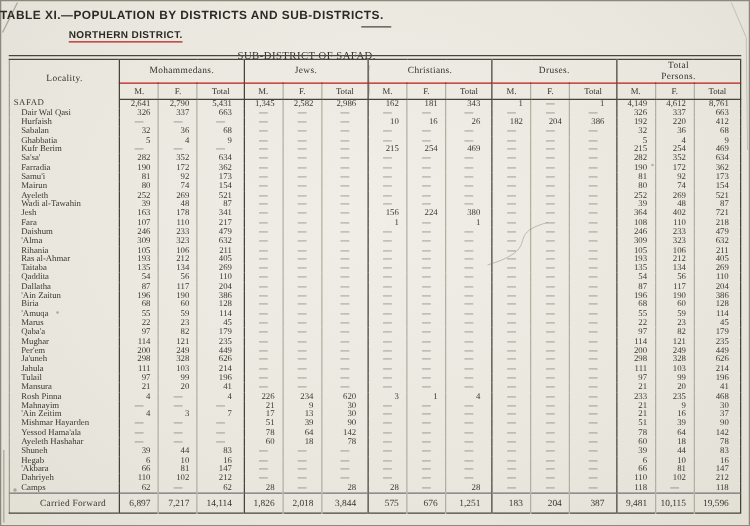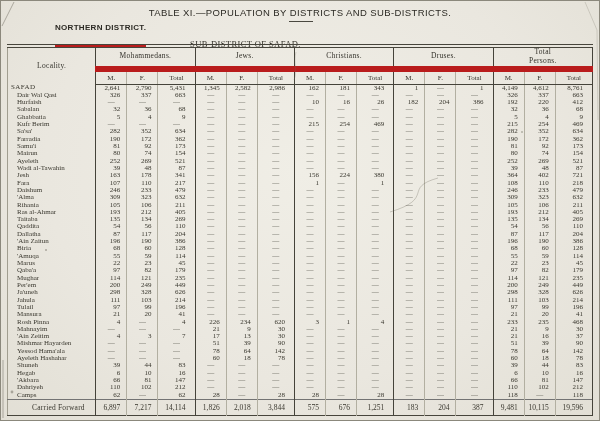--- a/index.html
+++ b/index.html
@@ -10,33 +10,33 @@
     color:#34322b;
   }
   .paper{
     position:absolute;inset:0;
     background:radial-gradient(ellipse at 50% 40%, #f0eee6 0%, #eae7df 60%, #e2dfd5 100%);
     border:1px solid #8b887c;
     box-sizing:border-box;
   }
   .page-title{
     position:absolute;top:7px;left:0;width:100%;
-    text-align:center;
+    text-align:left;
     font-family:"Liberation Sans", sans-serif;
-    font-weight:normal;font-size:9.5px;letter-spacing:.4px;
+    font-weight:bold;font-size:9.5px;letter-spacing:.4px;
     color:#2c2a24;
   }
   .title-rule{
     position:absolute;top:20.5px;left:289px;width:24px;height:1px;background:#4a4840;
   }
   .district{
     position:absolute;top:23px;left:55px;
     font-family:"Liberation Sans", sans-serif;
     font-weight:bold;font-size:8px;letter-spacing:.3px;
-    border-bottom:4px solid #b91c1c;padding-bottom:12px;
+    border-bottom:1px solid #b91c1c;padding-bottom:1px;
     color:#2c2a24;
   }
   .subdistrict{
     position:absolute;top:39px;left:190px;width:260px;
     font-size:8.5px;letter-spacing:.4px;color:#33312a;
   }
   .tbl-wrap{
     position:absolute;top:44px;left:7px;width:586px;
     border-top:1.5px solid #47453c;
     padding-top:1.5px;
@@ -52,21 +52,21 @@
   col.w-m{width:31px;} col.w-f{width:31px;} col.w-t{width:37px;}
   th,td{
     padding:0;margin:0;overflow:hidden;white-space:nowrap;
     border-right:1px solid #b2afa1;
     font-weight:normal;
   }
   th.gend,td.gend,th.loc-h,td.loc{border-right:1px solid #45433a;}
   thead th{color:#33312a;}
   tr.grp-row th{
     height:18px;font-size:7.5px;letter-spacing:.3px;
-    border-bottom:6px solid #b91c1c;white-space:pre-line;line-height:8.5px;
+    border-bottom:1px solid #b91c1c;white-space:pre-line;line-height:8.5px;
     vertical-align:middle;text-align:center;
   }
   tr.grp-row th.loc-h{border-bottom:none;font-size:7.5px;vertical-align:middle;}
   tr.sub-row th{
     height:12px;font-size:7px;text-align:center;
     border-bottom:1px solid #45433a;
   }
   tbody td{
     height:7.32px;font-size:7px;line-height:7.2px;color:#3a382f;
   }

